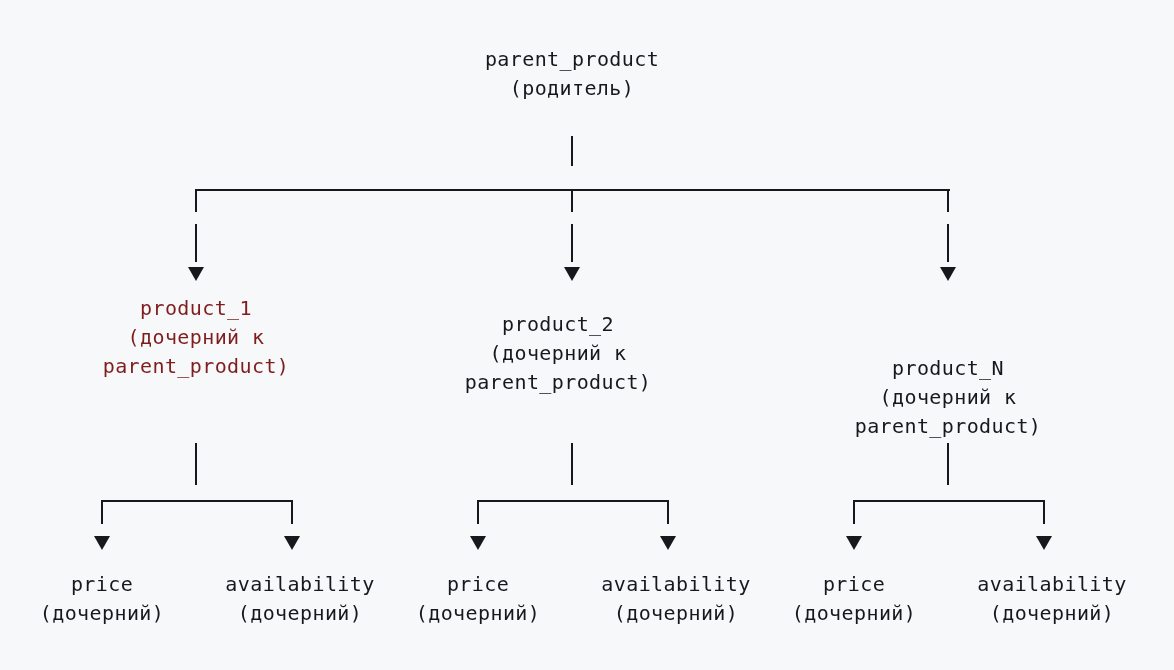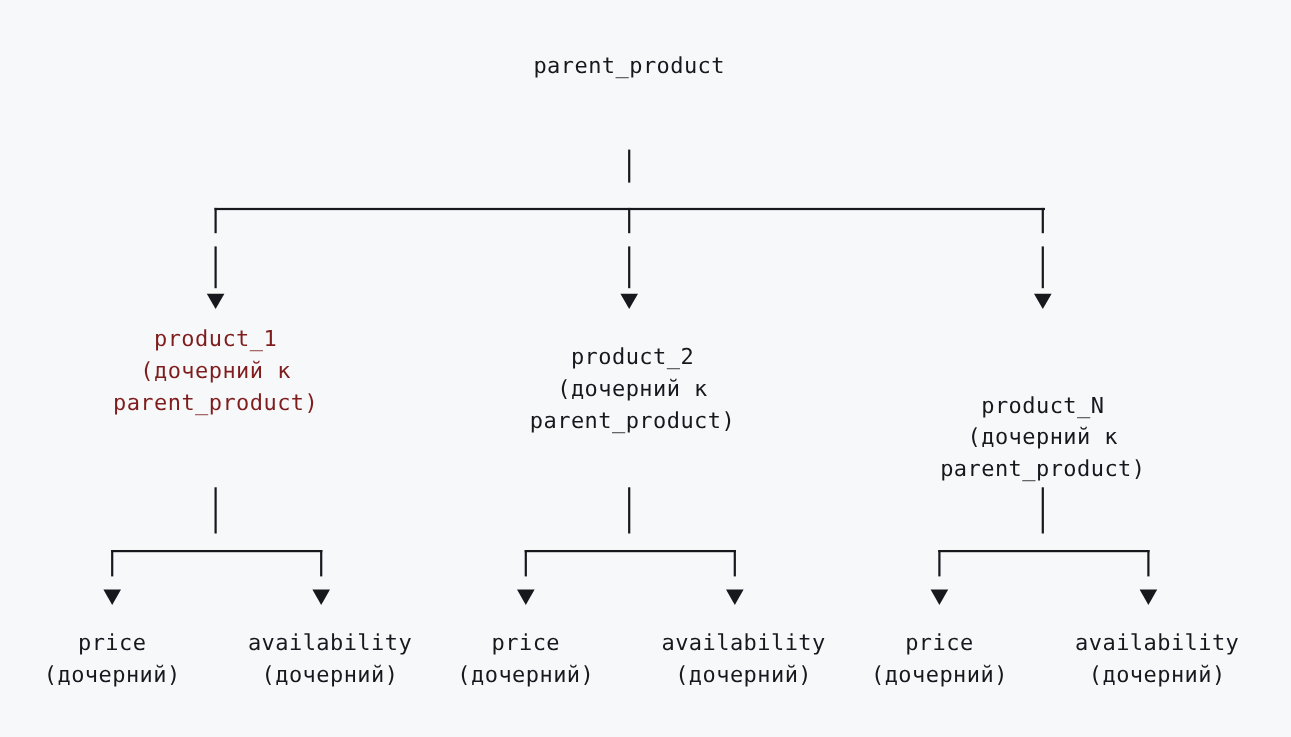--- a/index.html
+++ b/index.html
@@ -56,20 +56,21 @@
     transform: translateX(-50%);
   }
 </style>
 </head>
 <body style="background: rgb(247, 248, 250);">
 
 <div id="diagram">
 
   <div class="node" style="left: 572px; top: 45px; color: rgb(22, 24, 29);">
     <span class="line">parent_product</span>
+    <span class="line">(родитель)</span>
   </div>
 
   <div class="vline" style="left: 572px; top: 136px; height: 30px; background: rgb(22, 24, 29);"></div>
 
   <div class="hline" style="left: 195px; top: 189px; width: 755px; background: rgb(22, 24, 29);"></div>
 
   <div class="vline" style="left: 196px; top: 189px; height: 23px; background: rgb(22, 24, 29);"></div>
   <div class="vline" style="left: 572px; top: 189px; height: 23px; background: rgb(22, 24, 29);"></div>
   <div class="vline" style="left: 948px; top: 189px; height: 23px; background: rgb(22, 24, 29);"></div>
 
@@ -80,21 +81,21 @@
   <div class="arrow" style="left: 196px; top: 267px; border-top-color: rgb(22, 24, 29);"></div>
   <div class="arrow" style="left: 572px; top: 267px; border-top-color: rgb(22, 24, 29);"></div>
   <div class="arrow" style="left: 948px; top: 267px; border-top-color: rgb(22, 24, 29);"></div>
 
   <div class="node" style="left: 196px; top: 294px; color: #7f1d1d;">
     <span class="line">product_1</span>
     <span class="line">(дочерний к</span>
     <span class="line">parent_product)</span>
   </div>
 
-  <div class="node" style="left: 575px; top: 310px; color: rgb(22, 24, 29);">
+  <div class="node" style="left: 558px; top: 310px; color: rgb(22, 24, 29);">
     <span class="line">product_2</span>
     <span class="line">(дочерний к</span>
     <span class="line">parent_product)</span>
   </div>
 
   <div class="node" style="left: 948px; top: 310px; color: rgb(22, 24, 29); margin-top: 44px;">
     <span class="line">product_N</span>
     <span class="line">(дочерний к</span>
     <span class="line">parent_product)</span>
   </div>

